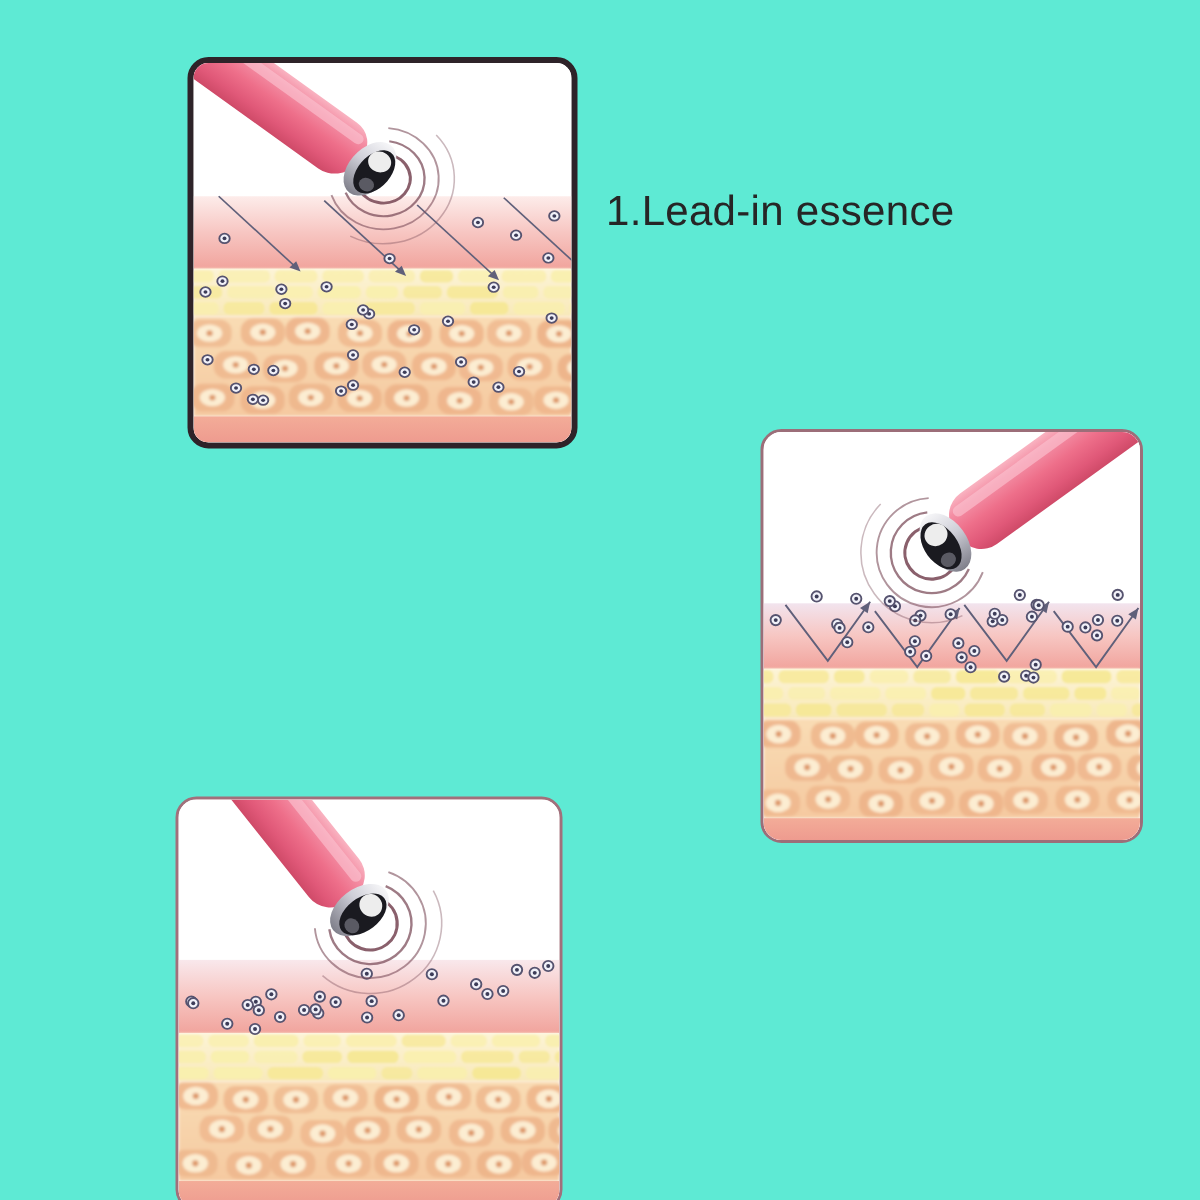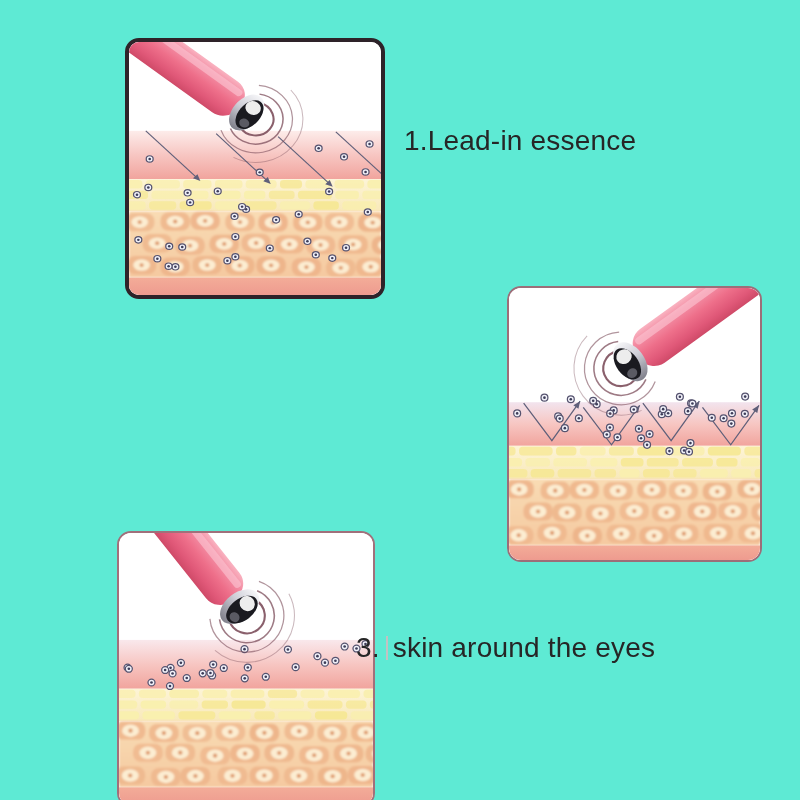--- a/index.html
+++ b/index.html
@@ -720,15 +720,14 @@
             <rect x="-215" y="-20" width="206" height="40" rx="17" fill="url(#body_2)"></rect>
             <rect x="-210" y="-15" width="195" height="7" rx="3.5" fill="#fbc2cf" opacity="0.65"></rect>
             <ellipse cx="0" cy="0" rx="13.5" ry="21" fill="url(#metal_2)"></ellipse>
             <ellipse cx="3.5" cy="0" rx="10.5" ry="17" fill="#1a1a20"></ellipse>
             <ellipse cx="2" cy="-7.5" rx="7.5" ry="7" fill="#ffffff" opacity="0.92"></ellipse>
             <ellipse cx="5" cy="10" rx="5" ry="4.5" fill="#8f8f9a" opacity="0.55"></ellipse>
           </g>
         </g>
       </svg>
   </figure>
-  <div class="caption caption-3" style="color: rgb(38, 38, 38);"><span>3.</span><span class="cbar"></span><span>skin around the eyes</span></div>
 
 </div>
 
 </body></html>

